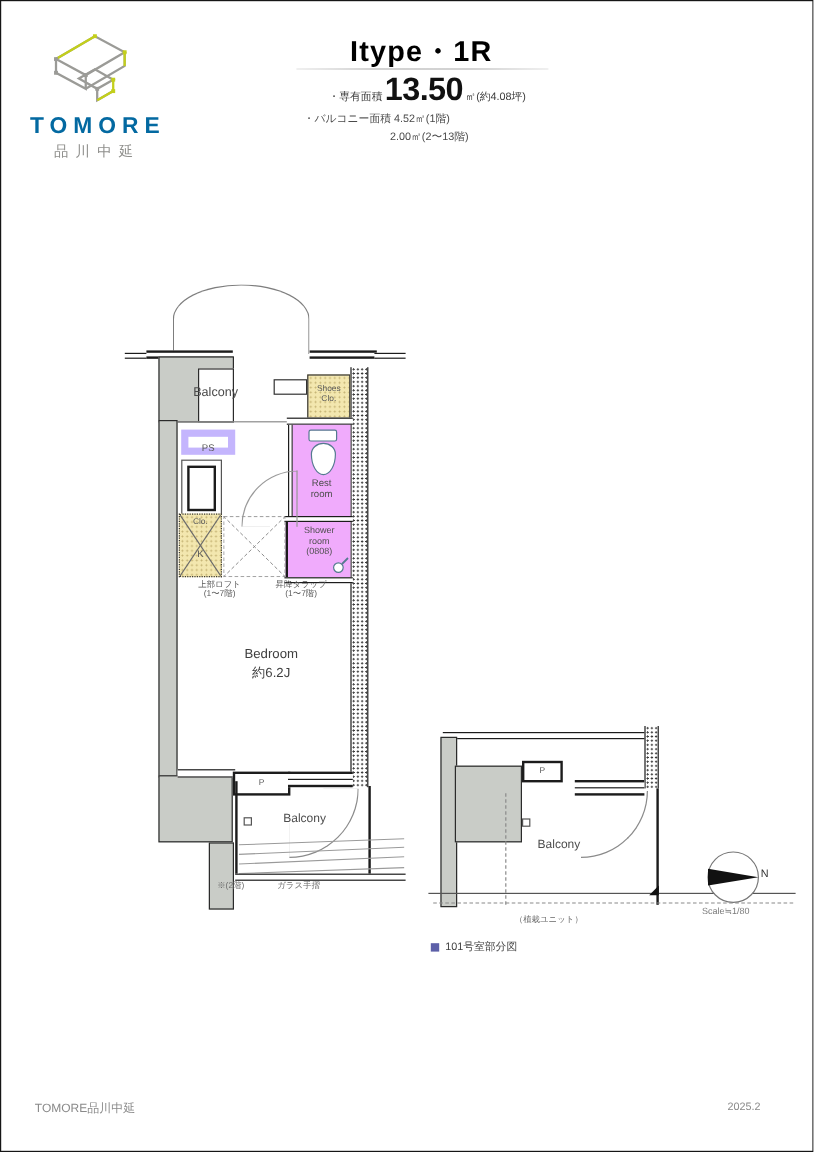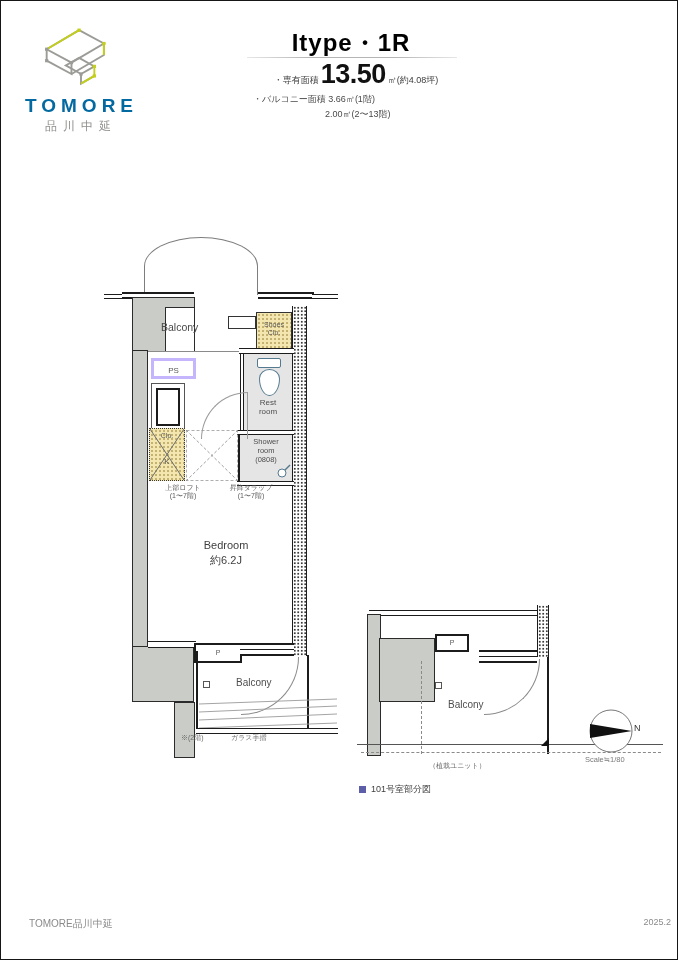--- a/index.html
+++ b/index.html
@@ -4,21 +4,21 @@
 <style>
   html,body{margin:0;padding:0;background:#fff;}
   #page{position:relative;width:678px;height:960px;box-sizing:border-box;border:1px solid #161616;
         background:#fff;font-family:"Liberation Sans",sans-serif;overflow:hidden;}
   .abs{position:absolute;box-sizing:border-box;}
   .lbl{color:#4a4a4a;}
   .wall2{background:#fff;border-top:2px solid #1c1c1c;border-bottom:2px solid #1c1c1c;}
   .wall2.t1{border-top-width:1px;border-bottom-width:1px;}
   .gwall{background:#c9ccc7;border:1px solid #2b2b2b;}
   .tan{background-color:#f3e7af;background-image:radial-gradient(#c2b070 0.7px,transparent 0.9px);background-size:4px 4px;}
-  .blue{background:#e5e5e5;}
+  .blue{background:#f0abfc;}
   .hatch{background-color:#fff;background-image:radial-gradient(#3a3a3a 0.8px,transparent 0.95px);background-size:3.5px 3.5px;
          border-left:1px solid #1c1c1c;border-right:1px solid #1c1c1c;}
   .tinytext{font-size:7px;line-height:8px;color:#5a5a5a;text-align:center;}
   .roomtext{font-size:8px;line-height:9px;color:#4e4e4e;text-align:center;}
 </style>
 </head>
 <body>
 
 <div id="page">
 
@@ -60,21 +60,21 @@
 
   <div class="abs" style="left:246px;top:58px;width:218px;display:flex;align-items:baseline;justify-content:center;gap:2px;">
     <span style="font-size:9px;color:#3c3c3c;">・専有面積</span>
     <span style="font-size:27px;font-weight:700;color:#111;letter-spacing:-0.5px;">13.50</span>
     <span style="font-size:9px;color:#3c3c3c;">㎡(約4.08坪)</span>
   </div>
 
   <div class="abs" style="left:252px;top:92px;width:214px;font-size:9px;color:#4a4a4a;">
     <div>
       <span>・バルコニー面積</span>
-      <span>3.66㎡(1階)</span>
+      <span>4.52㎡(1階)</span>
     </div>
     <div style="margin-left:72px;margin-top:2px;">2.00㎡(2〜13階)</div>
   </div>
 
   <div class="abs" style="left:143px;top:236px;width:114px;height:58px;border:1px solid #7d7d7d;border-bottom:none;
        border-radius:114px 114px 0 0 / 58px 58px 0 0;"></div>
 
   <div class="abs wall2 t1" style="left:103px;top:293px;width:30px;height:5px;"></div>
   <div class="abs wall2" style="left:121px;top:291px;width:72px;height:7px;"></div>
   <div class="abs wall2" style="left:257px;top:291px;width:56px;height:7px;"></div>
@@ -89,21 +89,21 @@
   <div class="abs hatch" style="left:291px;top:305px;width:15px;height:350px;"></div>
 
   <div class="abs lbl" style="left:160px;top:320px;width:70px;font-size:10.5px;">Balcony</div>
   <div class="abs" style="left:227px;top:315px;width:28px;height:13px;background:#fff;border:1px solid #333;"></div>
   <div class="abs tan" style="left:255px;top:311px;width:36px;height:37px;border:1px solid #333;">
     <div class="tinytext" style="margin-top:8px;">Shoes</div>
     <div class="tinytext">Clo.</div>
   </div>
   <div class="abs" style="left:147px;top:350px;width:92px;height:1px;background:#8a8a8a;"></div>
 
-  <div class="abs" style="left:150px;top:357px;width:45px;height:21px;background:#fff;border:3px solid #c4b5fd;">
+  <div class="abs" style="left:150px;top:357px;width:45px;height:21px;background:#fff;border:6px solid #c4b5fd;">
     <div class="tinytext" style="line-height:19px;font-size:8px;">PS</div>
   </div>
 
   <div class="abs wall2 t1" style="left:238px;top:347px;width:55px;height:6px;"></div>
   <div class="abs" style="left:239px;top:353px;width:4px;height:76px;background:#fff;border-left:1px solid #1c1c1c;border-right:1px solid #1c1c1c;"></div>
   <div class="abs blue" style="left:243px;top:353px;width:48px;height:76px;">
     <div class="abs" style="left:13px;top:4px;width:24px;height:10px;background:#fff;border:1px solid #557a90;border-radius:2px;"></div>
     <div class="abs" style="left:15px;top:15px;width:21px;height:27px;background:#fff;border:1px solid #557a90;border-radius:50% 50% 50% 50%/35% 35% 65% 65%;"></div>
     <div class="roomtext" style="margin-top:44px;">Rest</div>
     <div class="roomtext">room</div>
@@ -206,15 +206,15 @@
   <div class="abs" style="left:370px;top:782px;width:130px;font-size:9px;color:#3f3f3f;">101号室部分図</div>
 
   <svg class="abs" style="left:584px;top:704px;" width="56" height="56" viewBox="0 0 56 56">
     <circle cx="26" cy="26" r="21" fill="#fff" stroke="#777" stroke-width="1"></circle>
     <polygon points="5,19 47,26 5,33" fill="#111"></polygon>
   </svg>
   <div class="abs" style="left:633px;top:722px;width:14px;font-size:9px;color:#333;">N</div>
   <div class="abs" style="left:584px;top:754px;width:64px;font-size:7.5px;color:#7a7a7a;">Scale≒1/80</div>
 
   <div class="abs" style="left:28px;top:916px;width:180px;font-size:10px;color:#8a8a8a;">TOMORE品川中延</div>
-  <div class="abs" style="left:608px;top:916px;width:62px;font-size:9px;color:#8a8a8a;text-align:right;">2025.2</div>
+  <div class="abs" style="left:588px;top:916px;width:62px;font-size:9px;color:#8a8a8a;text-align:center;">2025.2</div>
 
 </div>
 
 </body></html>

